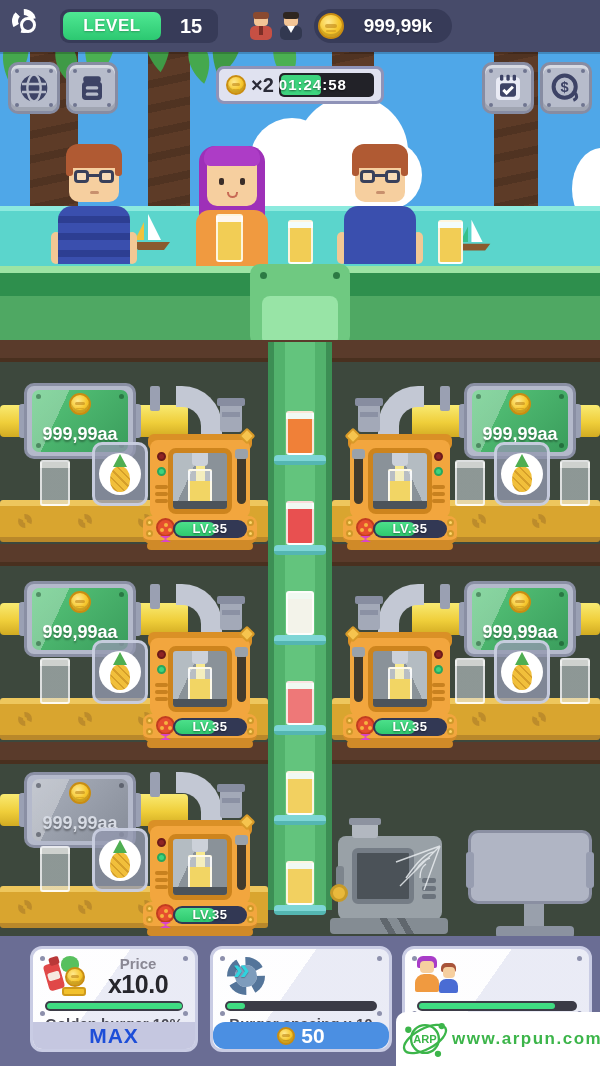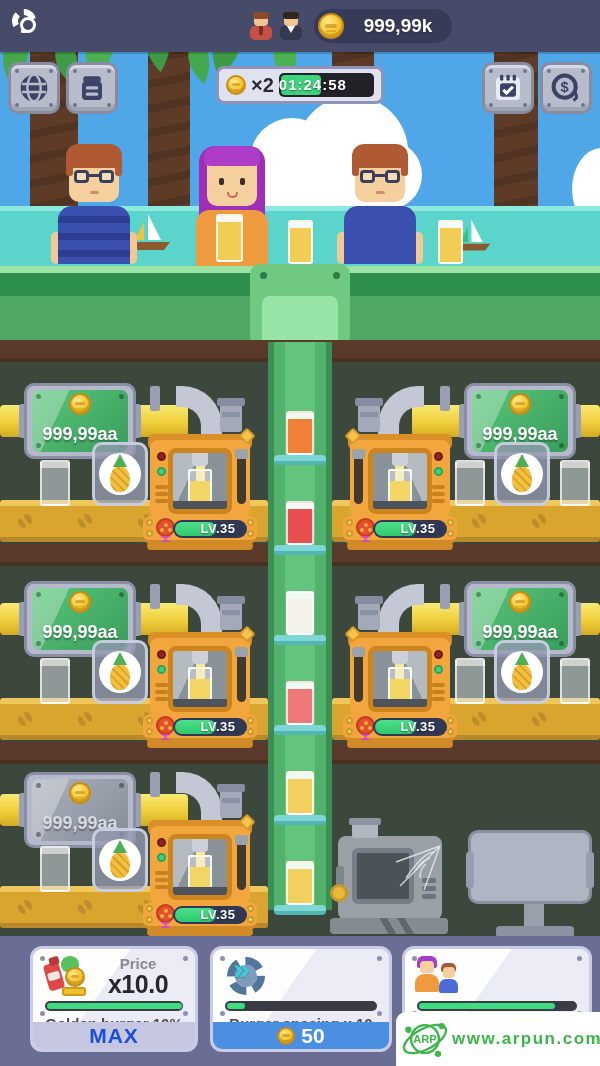--- a/index.html
+++ b/index.html
@@ -139,21 +139,21 @@
   .m-lever::before{content:"";position:absolute;left:-2px;top:-3px;width:13px;height:10px;background:#9aa2aa;border-radius:3px;}
   .m-band{left:-7px;top:88px;width:114px;height:28px;background:#f2a63e;border-radius:8px;border-bottom:4px solid #d08a28;}
   .m-band .rv{width:7px;height:7px;border-radius:50%;background:#ffd76a;border:2px solid #cf9a2a;}
   .rva{left:3px;top:3px}.rvb{right:3px;top:3px}.rvc{left:3px;bottom:3px}.rvd{right:3px;bottom:3px}
   .fruit{left:13px;top:2px;width:19px;height:19px;border-radius:50%;background:#e64e2e;border:2px solid #c23c20;}
   .fruit::before{content:"";position:absolute;left:6px;top:3px;width:4px;height:4px;border-radius:50%;background:#f6b23e;
                  box-shadow:-4px 5px 0 #f6b23e,4px 5px 0 #f6b23e;}
   .bow{left:17px;top:20px;width:11px;height:6px;background:#d944c8;clip-path:polygon(0 0,50% 50%,0 100%,100% 100%,50% 50%,100% 0);}
   .lv{left:30px;top:4px;width:74px;height:18px;background:#323854;border-radius:9px;overflow:hidden;}
   .lvfill{left:2px;top:2px;bottom:2px;width:55%;background:linear-gradient(#4ce08a,#2fc96f);border-radius:7px;}
-  .lvtext{left:8px;top:0;width:100%;text-align:center;line-height:18px;color:#fff;font-size:13px;font-weight:bold;letter-spacing:.5px;text-shadow:0 1px 2px rgba(0,0,0,.45);}
+  .lvtext{left:0;top:0;width:100%;text-align:center;line-height:18px;color:#fff;font-size:13px;font-weight:bold;letter-spacing:.5px;text-shadow:0 1px 2px rgba(0,0,0,.45);}
   .m-base{left:-3px;top:114px;width:106px;height:8px;background:#d08a28;border-radius:4px;}
   
   .dm-body{left:338px;top:836px;width:104px;height:84px;background:#99a1a7;border-radius:8px;}
   .dm-cap{left:352px;top:822px;width:26px;height:16px;background:#b2b8c0;border-radius:3px;}
   .dm-cap::before{content:"";position:absolute;left:-3px;top:-4px;width:32px;height:7px;background:#8d93a0;border-radius:2px;}
   .dm-screen{left:352px;top:848px;width:62px;height:56px;border:5px solid #757d86;border-radius:6px;background:#4b5258;}
   .dm-vents i{left:0;width:14px;height:5px;background:#6b737c;border-radius:2px;}
   .dm-vents{left:422px;top:878px;width:14px;height:26px;}
   .dm-vents i:nth-child(1){top:0}.dm-vents i:nth-child(2){top:8px}.dm-vents i:nth-child(3){top:16px}
   .dm-lamp{left:330px;top:884px;width:18px;height:18px;background:#e9b93c;border:3px solid #c79a28;border-radius:50%;}
@@ -177,21 +177,21 @@
   .cicon{position:relative;flex:none;width:48px;height:44px;}
   .c-titles{position:relative;flex:1;text-align:center;}
   .c-title{position:relative;display:block;font-size:15px;font-weight:bold;color:#8a8894;line-height:17px;}
   .c-value{position:relative;display:block;font-size:25px;font-weight:800;color:#26262c;line-height:25px;letter-spacing:-.5px;}
   .c-bar{left:12px;right:12px;top:52px;height:10px;background:#3b3b46;border-radius:5px;}
   .c-fill{left:2px;top:2px;bottom:2px;background:#3fdc82;border-radius:4px;}
   .c-sub{left:0;right:0;top:66px;text-align:center;font-size:15px;font-weight:bold;color:#4a4a55;}
   .c-btn{left:0;right:0;bottom:0;height:27px;display:flex;align-items:center;justify-content:center;gap:6px;
          font-weight:800;font-size:21px;}
   .c-btn.max{background:#c5c7e0;color:#1d4ed8;letter-spacing:1px;}
-  .c-btn.blue{background:#4b8fe2;color:#fff;}
+  .c-btn.blue{background:#4b8fe2;color:#fff;border-radius:12px;}
   .c-btn .coin{position:relative;}
   
   .ip-leaf{left:18px;top:2px;width:18px;height:16px;background:#58c05e;border-radius:50% 50% 40% 40%;}
   .ip-bottle{left:3px;top:9px;width:16px;height:27px;background:#e04848;border-radius:4px;transform:rotate(-16deg);}
   .ip-bottle::after{content:"";position:absolute;left:2px;top:9px;width:12px;height:8px;background:#f6e8e0;border-radius:2px;}
   .ip-cap{left:6px;top:3px;width:10px;height:8px;background:#b93838;border-radius:2px;transform:rotate(-16deg);}
   .ip-coin{left:22px;top:13px;}
   .ip-bar{left:19px;top:33px;width:24px;height:9px;background:#f2c12c;border:2px solid #cf9a1a;border-radius:3px;}
   .gearblue{left:4px;top:3px;width:38px;height:38px;border:8px dashed #54759a;border-radius:50%;background:#7d9cbc;background-clip:padding-box;}
   .chev{left:10px;top:-2px;font-size:30px;font-weight:800;color:#2fd3de;text-shadow:0 1px 1px rgba(0,0,0,.25);}
@@ -766,20 +766,24 @@
       <text x="27" y="31.5" text-anchor="middle" font-size="12" font-weight="bold" fill="#3cb54a" font-family="Liberation Sans, sans-serif">ARP</text>
     </svg>
     <span class="wm-col">
       <span class="wm-url">www.arpun.com</span>
     </span>
   </div>
 
   
   <div class="topbar"></div>
   <div class="gearwhite"></div>
+  <div class="levelbox">
+    <div class="levelgreen">LEVEL</div>
+    <span class="levelval">15</span>
+  </div>
   <svg style="position:absolute;left:248px;top:10px" width="58" height="32" viewBox="0 0 58 32">
     <rect x="2" y="16" width="22" height="14" rx="5" fill="#c65044"></rect>
       <rect x="11" y="16" width="4" height="9" fill="#7c2e26"></rect>
     <rect x="6" y="5" width="14" height="11" rx="4" fill="#f3c596"></rect>
       <rect x="5" y="2" width="16" height="7" rx="3" fill="#8a4a30"></rect>
     <rect x="32" y="16" width="22" height="14" rx="5" fill="#323850"></rect>
       <polygon points="39,16 43,23 47,16" fill="#fff"></polygon>
     <rect x="36" y="5" width="14" height="11" rx="4" fill="#f3c596"></rect>
       <rect x="35" y="2" width="16" height="7" rx="3" fill="#2f2620"></rect>
   </svg>

